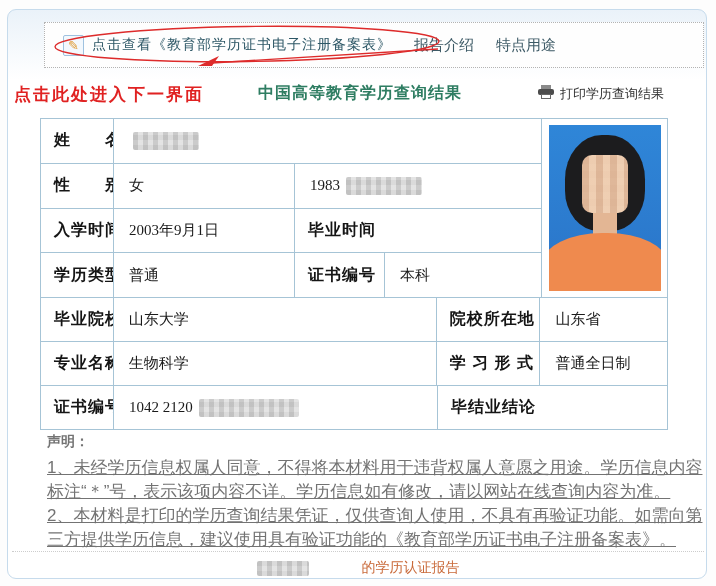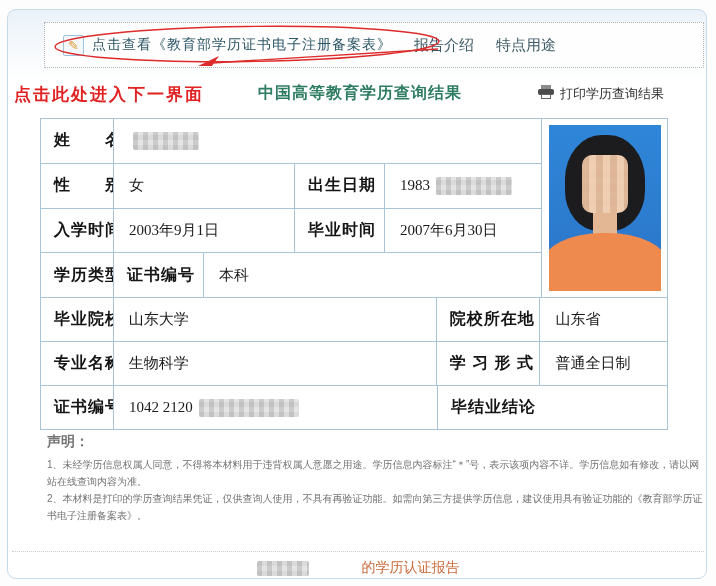--- a/index.html
+++ b/index.html
@@ -90,21 +90,21 @@
       repeating-linear-gradient(0deg,#d2d2d2 0 5px,#e7e7e7 5px 10px);
     filter:blur(.6px);
   }
   .blur.name{width:66px;margin-left:4px;}
   .blur.birth{width:76px;}
   .blur.cert{width:100px;}
   .blur.footer{width:52px;height:15px;}
   
   .statement{position:absolute;left:47px;top:433px;width:656px;color:#737373;}
   .stmt-head{font-size:14px;font-weight:bold;margin:0 0 5px 0;}
-  .stmt-item{font-size:10px;line-height:17px;margin:0;}
+  .stmt-item{font-size:17px;line-height:24px;margin:0;text-decoration:underline;}
   
   .separator{position:absolute;left:12px;top:551px;width:692px;border-top:1px dotted #cdcdcd;}
   .footer-link{position:absolute;left:0;top:559px;width:716px;display:flex;
     align-items:center;justify-content:center;gap:5px;}
   .footer-text{font-size:14px;color:#c96a3a;cursor:pointer;padding-left:48px;}
 </style>
 </head>
 <body>
 
 <div class="page-frame"></div>
@@ -140,34 +140,33 @@
     <div class="rowsA">
       <div class="t-row first">
         <div class="cell cfirst lblc wA1">姓　　名</div>
         <div class="cell valc wA2span">
           <span class="blur name"></span>
         </div>
       </div>
       <div class="t-row">
         <div class="cell cfirst lblc wA1">性　　别</div>
         <div class="cell valc wA2">女</div>
-        <div class="cell lblc wA3">出生日期</div>
         <div class="cell valc wA4">
           <span>1983</span>
           <span class="blur birth"></span>
         </div>
       </div>
       <div class="t-row">
         <div class="cell cfirst lblc wA1">入学时间</div>
         <div class="cell valc wA2">2003年9月1日</div>
         <div class="cell lblc wA3">毕业时间</div>
-        <div class="cell valc wA4">2007年6月30日</div>
       </div>
       <div class="t-row">
         <div class="cell cfirst lblc wA1">学历类型</div>
+        <div class="cell valc wA2">普通</div>
         <div class="cell lblc wA3">证书编号</div>
         <div class="cell valc wA4">本科</div>
       </div>
     </div>
     <div class="photo-cell">
       <div class="photo">
         <div class="hair"></div>
         <div class="neck"></div>
         <div class="face"></div>
         <div class="shirt"></div>

